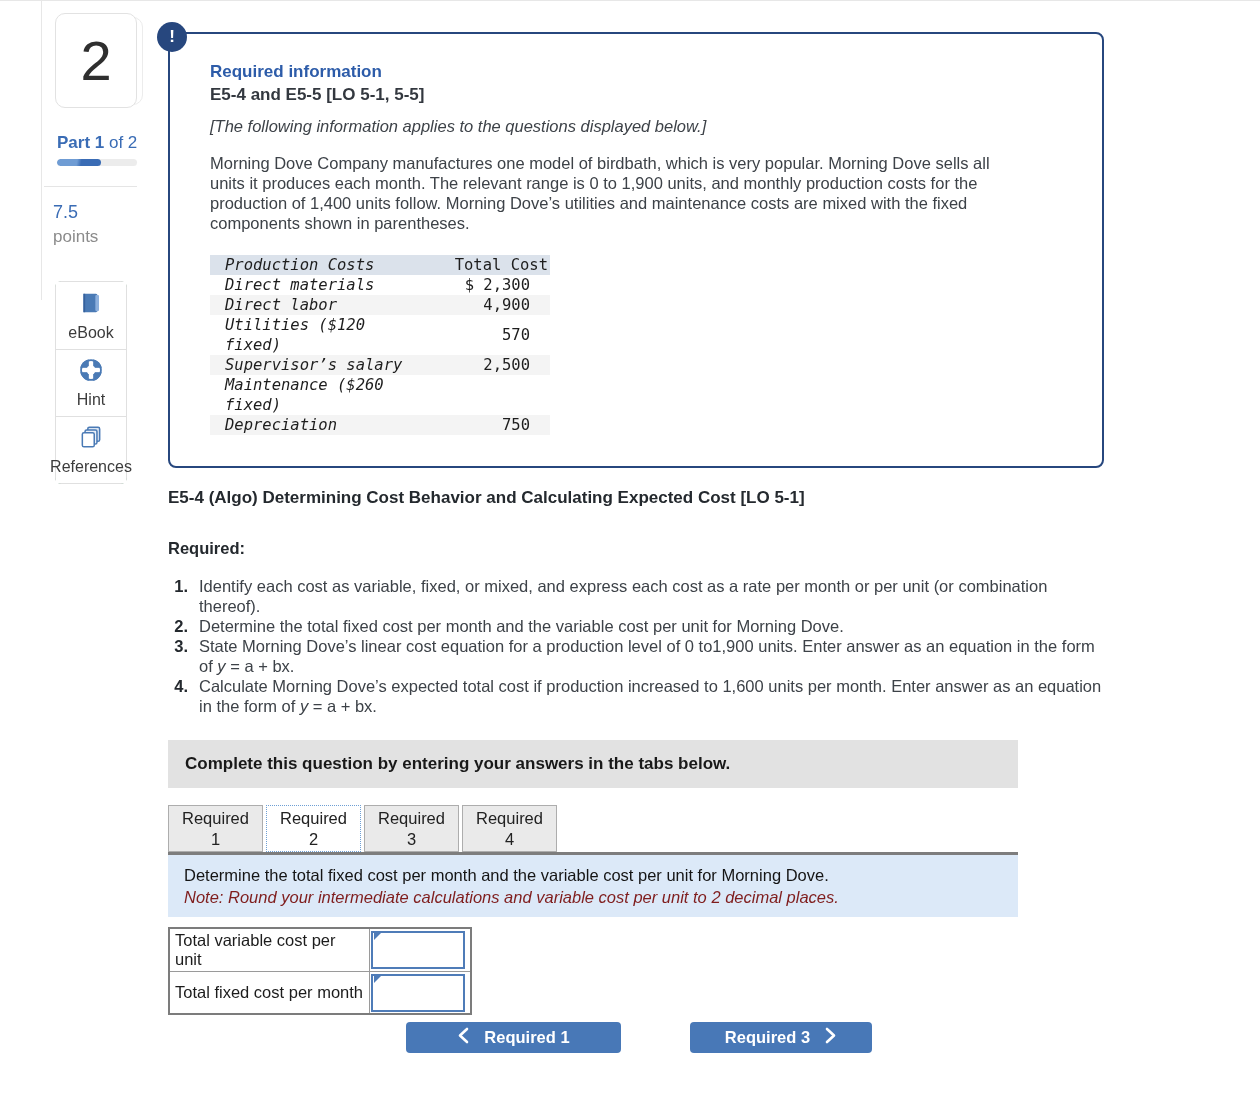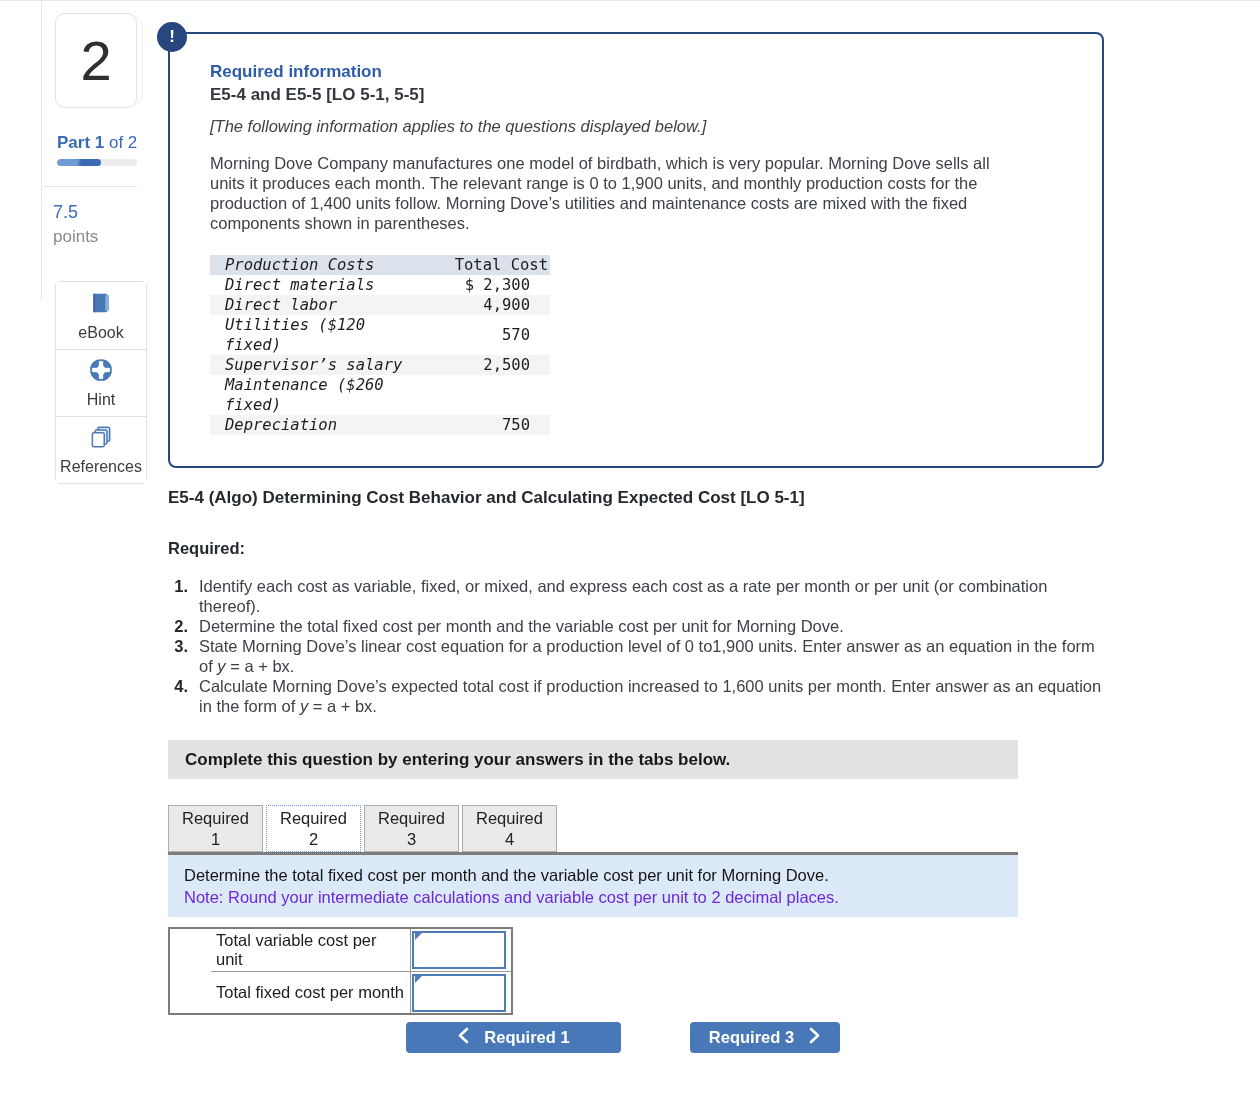--- a/index.html
+++ b/index.html
@@ -21,21 +21,21 @@
   .part-line { position:absolute; left:57px; top:133px; font-size:17px; color:#3a6cb5; }
   .part-line b { font-weight:700; }
   .progress-track { position:absolute; left:57px; top:159px; width:80px; height:7px;
     background:#ececec; border-radius:4px; overflow:hidden; }
   .progress-fill { height:100%; width:55%; border-radius:4px;
     background:linear-gradient(100deg,#6f9cd4 0 45%,#3a6cb5 55%); }
   .rail-divider { position:absolute; left:44px; top:186px; width:93px; height:1px; background:#e5e5e5; }
   .points-value { position:absolute; left:53px; top:202px; font-size:18px; color:#3a6cb5; }
   .points-label { position:absolute; left:53px; top:227px; font-size:17px; color:#8b8b8b;text-align:center; }
 
-  .tool-stack { position:absolute; left:55px; top:281px; width:92px;
+  .tool-stack { position:absolute; left:55px; top:281px; width:72px;
     border:1px solid #e0e0e0; border-radius:6px; background:#15803d; }
   .tool-btn { height:67px; display:flex; flex-direction:column; align-items:center;
     justify-content:center; gap:4px; cursor:pointer; background:#fff; }
   .tool-btn + .tool-btn { border-top:1px solid #e0e0e0; }
   .tool-btn .tool-label { font-size:16px; color:#3c3c3c; white-space:nowrap; }
 
   
   .info-panel { position:absolute; left:168px; top:32px; width:936px; height:436px;
     border:2px solid #27477e; border-radius:8px; background:#fff; padding:27px 40px; }
   .alert-badge { position:absolute; left:-13px; top:-12px; width:30px; height:30px;
@@ -57,51 +57,51 @@
 
   
   .exercise-title { position:absolute; left:168px; top:488px; font-size:17px; font-weight:700; color:#24292e; }
   .required-label { position:absolute; left:168px; top:539px; font-size:16.5px; font-weight:700; color:#24292e; }
   .required-list { position:absolute; left:168px; top:576px; width:945px; }
   .req-item { display:flex; font-size:16.5px; line-height:20px; color:#3d4248; }
   .req-num { width:20px; min-width:20px; font-weight:700; color:#24292e; text-align:right; margin-right:11px; }
   .req-text { flex:1; }
 
   
-  .instruction-bar { position:absolute; left:168px; top:740px; width:850px; height:39px;
+  .instruction-bar { position:absolute; left:168px; top:740px; width:850px; height:48px;
     background:#e2e2e2; display:flex; align-items:center; padding-left:17px;
     font-size:17px; font-weight:700; color:#191919; }
   .tabs-row { position:absolute; left:168px; top:805px; display:flex; }
   .tab { width:95px; height:47px; background:#eaeaea; border:1px solid #adadad;
     margin-right:3px; display:flex; flex-direction:column; align-items:center;
     justify-content:center; font-size:16.5px; line-height:21px; color:#222; cursor:pointer; }
   .tab.active { background:#fff; border:1px dotted #6e9fd4; }
   .tabs-rule { position:absolute; left:168px; top:852px; width:850px; height:3px; background:#7d7d7d; }
   .prompt-box { position:absolute; left:168px; top:855px; width:850px; height:62px;
     background:#dce9f8; padding:9px 16px; font-size:16.5px; line-height:22px; }
   .prompt-main { color:#151515; }
-  .prompt-note { color:#6d28d9; }
+  .prompt-note { color:#7f1d1d;font-style:italic; }
 
   .answer-table { position:absolute; left:168px; top:927px; border:2px solid #7c7c7c; background:#fff; }
-  .ans-row { display:flex;margin-left:41px; }
+  .ans-row { display:flex; }
   .ans-row + .ans-row .ans-label, .ans-row + .ans-row .ans-input-cell { border-top:1px solid #9a9a9a; }
   .ans-label { width:200px; padding:1px 5px; font-size:16.5px; line-height:19px;
     color:#1c1c1c; border-right:1px solid #9a9a9a; display:flex; flex-direction:column; justify-content:center; }
   .ans-input-cell { width:100px; height:42px; position:relative; display:flex; align-items:center; }
   .ans-input { width:94px; height:38px; margin-left:1px; border:2px solid #4f7cb8;
     font-size:16px; padding:2px 4px; outline:none; }
   .ans-marker { position:absolute; left:4px; top:4px; width:0; height:0;
     border-top:7px solid #4f7cb8; border-right:7px solid transparent; }
 
   .nav-buttons { position:absolute; left:358px; top:1022px; display:flex; gap:21px; }
   .nav-btn { height:31px; border:none; border-radius:4px; background:#4878b7; color:#fff;
     font-family:"Liberation Sans", sans-serif; font-size:16.5px; font-weight:700;
     display:flex; align-items:center; justify-content:center; gap:14px; cursor:pointer;margin-left:48px; }
   .nav-btn.prev { width:215px; }
-  .nav-btn.next { width:150px; }
+  .nav-btn.next { width:182px; }
 </style>
 </head>
 <body>
 
 <div class="top-edge"></div>
 <div class="left-edge"></div>
 
 <div class="qnum-card-shadow"></div>
 <div class="qnum-card">
   <span>2</span>

